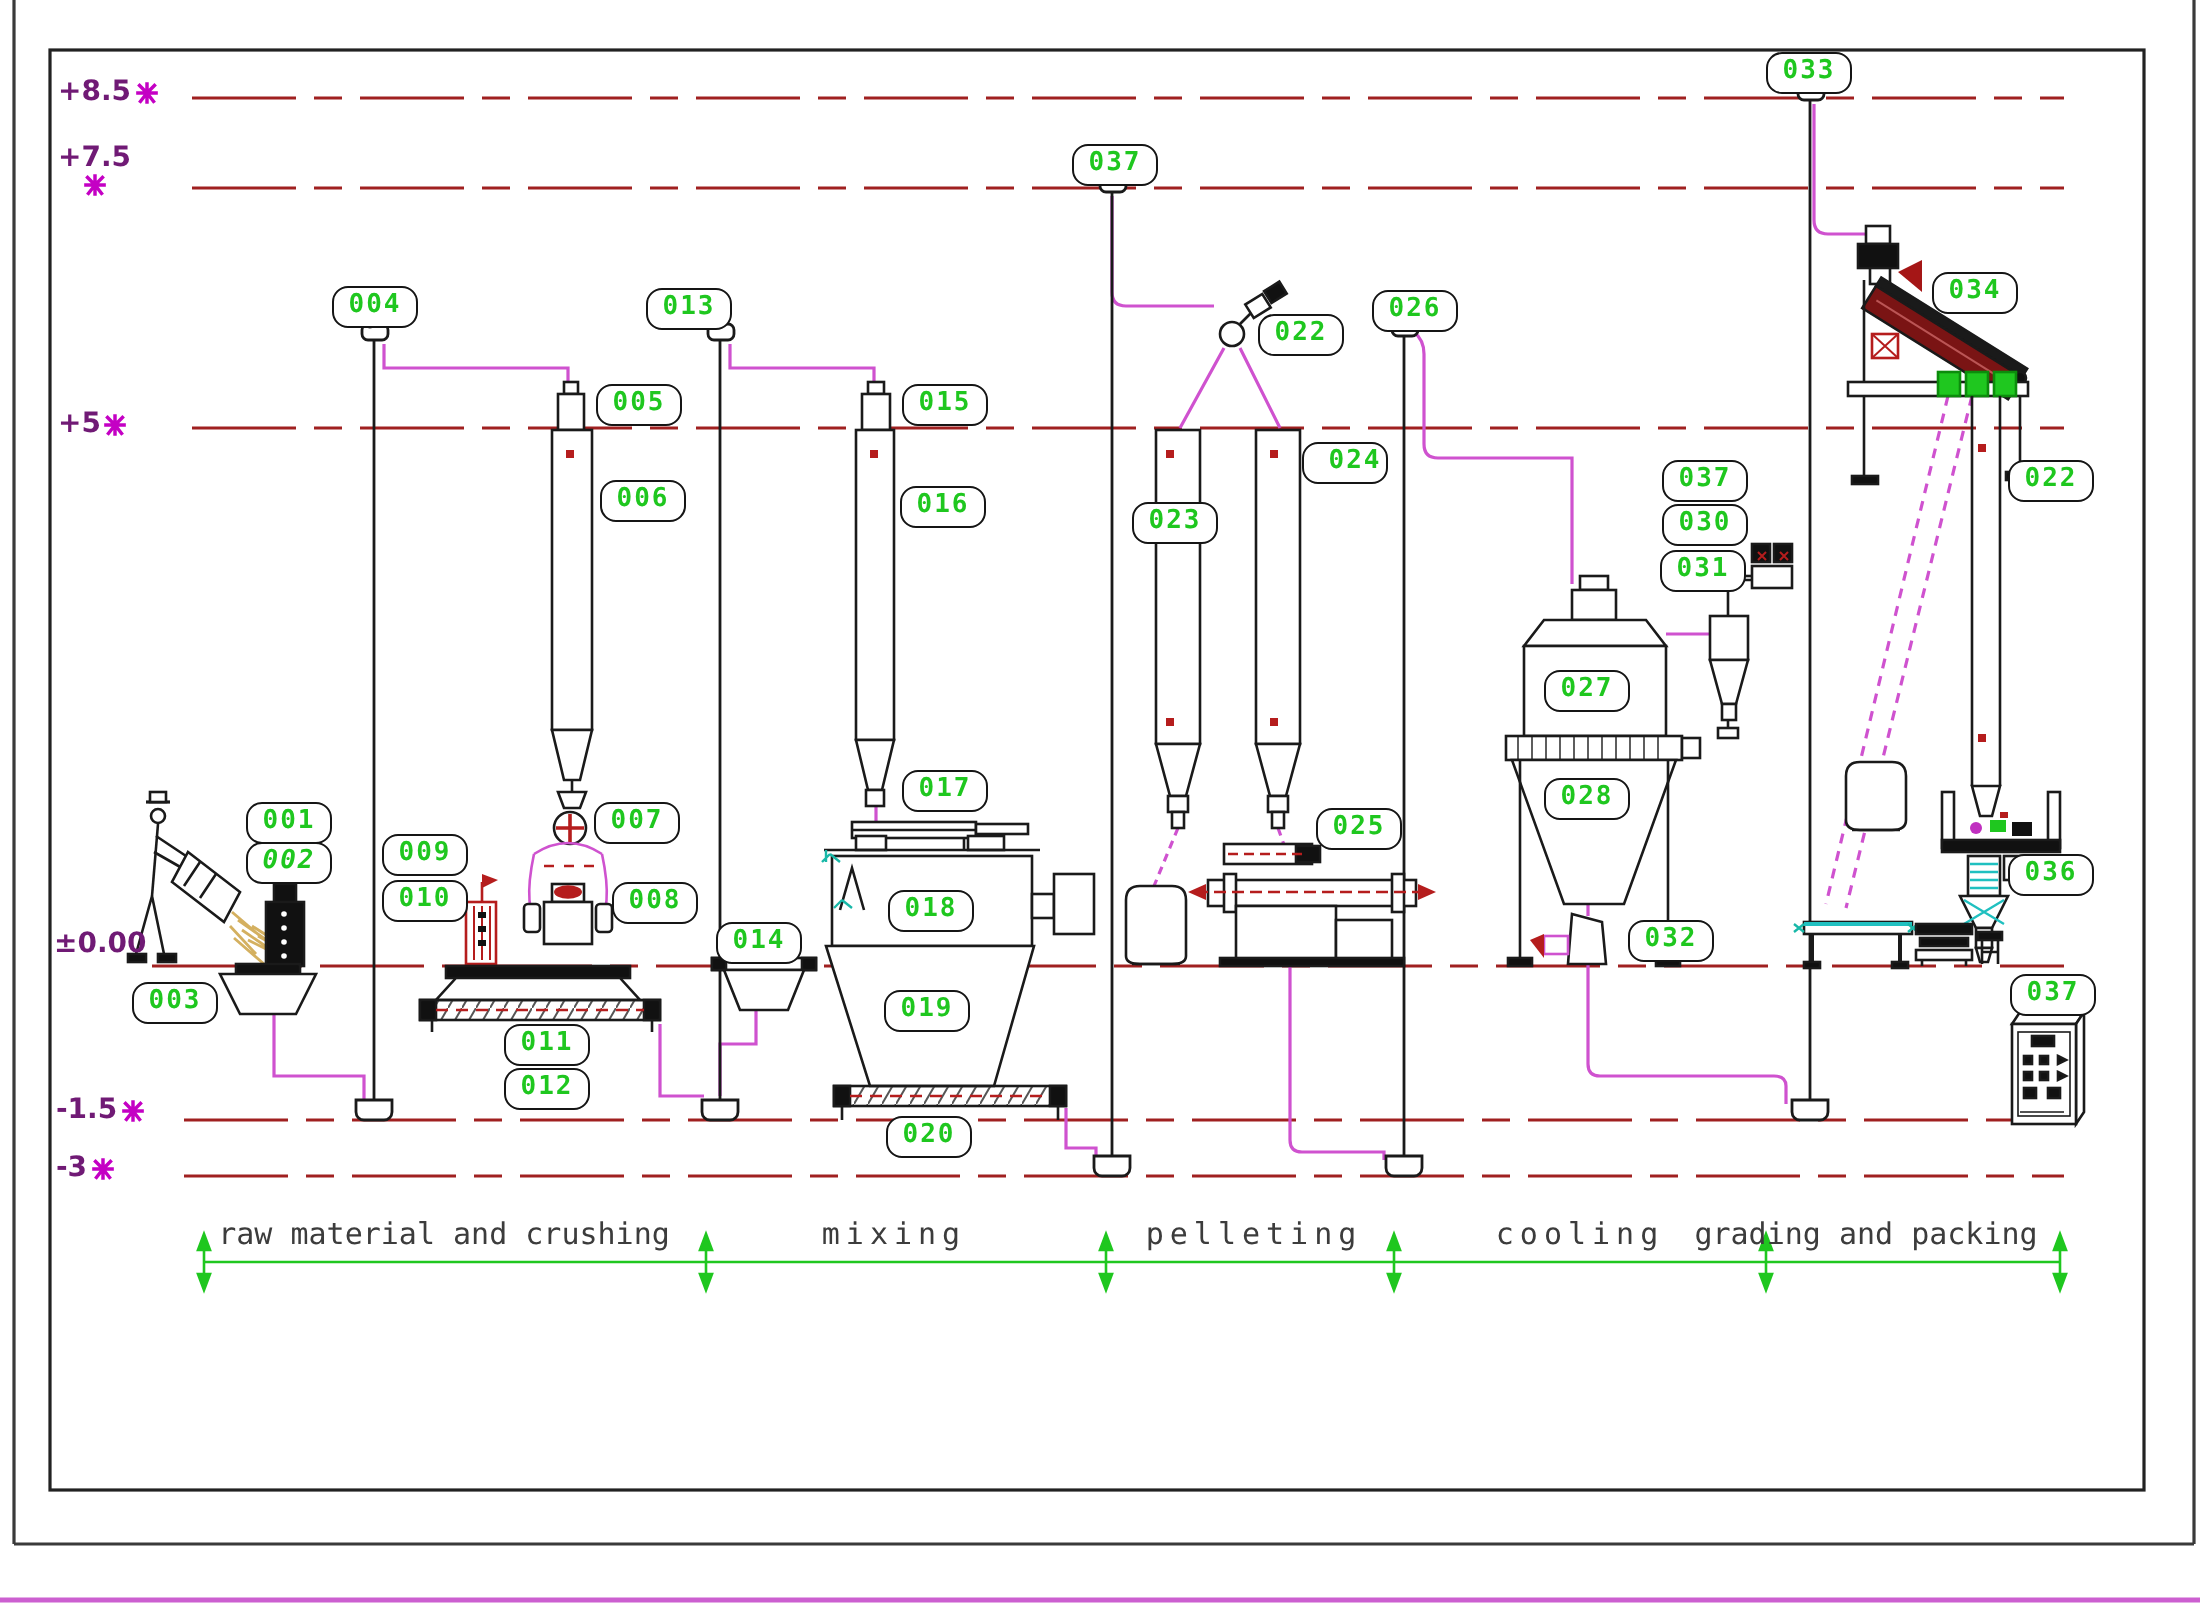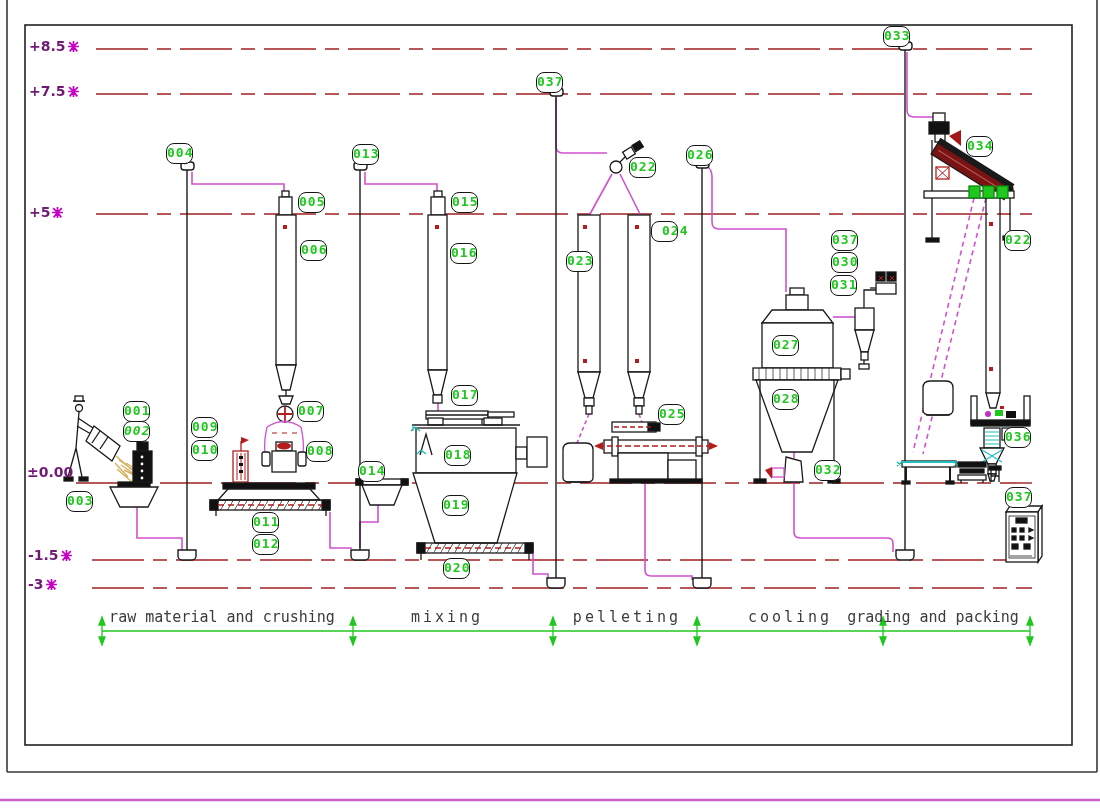--- a/index.html
+++ b/index.html
@@ -1,20 +1,20 @@
 <!DOCTYPE html>
 <html><head>
 <meta charset="utf-8">
 <style>
   html,body{margin:0;padding:0;background:#ffffff;width:1100px;height:811px;overflow:hidden;}
   #stage{position:relative;width:1100px;height:811px;background:#ffffff;font-family:"DejaVu Sans",sans-serif;}
   #linework{position:absolute;left:0;top:0;}
   #annotations{position:absolute;left:0;top:0;width:1100px;height:811px;}
   .tag{
-    position:absolute;box-sizing:border-box;width:27px;height:21px;
+    position:absolute;box-sizing:border-box;width:43px;height:21px;
     border:1.6px solid #151515;border-radius:8px;background:#ffffff;
     color:#1fc71f;font:bold 13px/17px "DejaVu Sans Mono",monospace;
     text-align:center;letter-spacing:1px;
   }
   .elev{
     position:absolute;color:#701a75;font:bold 14px/14px "DejaVu Sans",sans-serif;
     white-space:nowrap;display:flex;align-items:center;
   }
   .elev svg{margin-left:1px;}
   .section-label{
@@ -437,21 +437,21 @@
       <div class="tag" style="left: 66px; top: 491px;">003</div>
       <div class="tag" style="left: 166px; top: 143px;">004</div>
       <div class="tag" style="left: 298px; top: 192px;">005</div>
       <div class="tag" style="left: 300px; top: 240px;">006</div>
       <div class="tag" style="left: 297px; top: 401px;">007</div>
       <div class="tag" style="left: 306px; top: 441px;">008</div>
       <div class="tag" style="left: 191px; top: 417px;">009</div>
       <div class="tag" style="left: 191px; top: 440px;">010</div>
       <div class="tag" style="left: 252px; top: 512px;">011</div>
       <div class="tag" style="left: 252px; top: 534px;">012</div>
-      <div class="tag" style="left: 352px; top: 144px;">013</div>
+      <div class="tag" style="left: 323px; top: 144px;">013</div>
       <div class="tag" style="left: 358px; top: 461px;">014</div>
       <div class="tag" style="left: 451px; top: 192px;">015</div>
       <div class="tag" style="left: 450px; top: 243px;">016</div>
       <div class="tag" style="left: 451px; top: 385px;">017</div>
       <div class="tag" style="left: 444px; top: 445px;">018</div>
       <div class="tag" style="left: 442px; top: 495px;">019</div>
       <div class="tag" style="left: 443px; top: 558px;">020</div>
       <div class="tag" style="left: 536px; top: 72px;">037</div>
       <div class="tag" style="left: 629px; top: 157px;">022</div>
       <div class="tag" style="left: 566px; top: 251px;">023</div>
@@ -470,21 +470,21 @@
       <div class="tag" style="left: 1004px; top: 427px;">036</div>
       <div class="tag" style="left: 1005px; top: 487px;">037</div>
       <div class="elev" style="left: 29px; top: 39px;">
         <span>+8.5</span>
         <svg width="13" height="13" viewBox="0 0 12 12">
           <g stroke="#c400c4" stroke-width="1.6" fill="none">
             <path d="M6,1 V11 M1,6 H11 M6,6 L2,2 M6,6 L10,2 M6,6 L2.5,10.5 M6,6 L9.5,10.5"></path>
           </g>
         </svg>
       </div>
-      <div class="elev" style="left: 29px; top: 84px;">
+      <div class="elev" style="left: 29px; top: 72px; flex-direction: column;">
         <span>+7.5</span>
         <svg width="13" height="13" viewBox="0 0 12 12">
           <g stroke="#c400c4" stroke-width="1.6" fill="none">
             <path d="M6,1 V11 M1,6 H11 M6,6 L2,2 M6,6 L10,2 M6,6 L2.5,10.5 M6,6 L9.5,10.5"></path>
           </g>
         </svg>
       </div>
       <div class="elev" style="left: 29px; top: 205px;">
         <span>+5</span>
         <svg width="13" height="13" viewBox="0 0 12 12">

